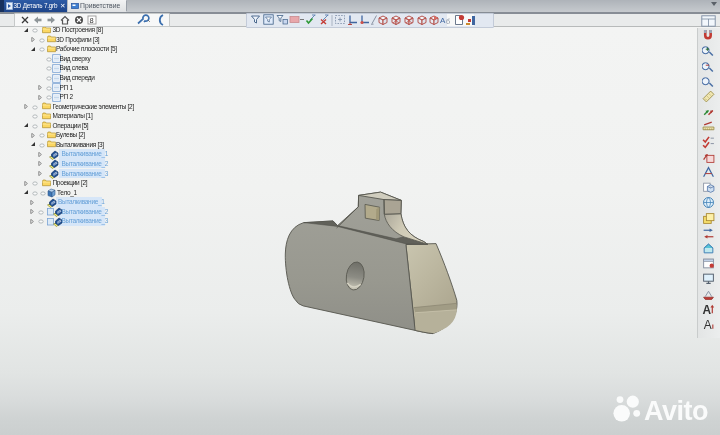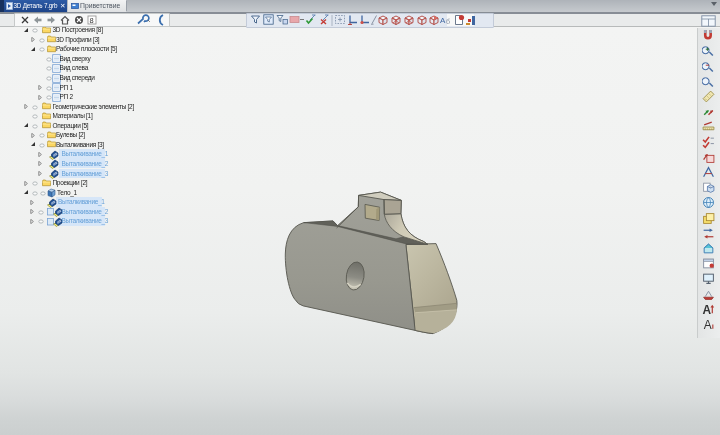--- a/index.html
+++ b/index.html
@@ -580,20 +580,31 @@
         <path d="M9.5,9.5 v-6" stroke="#b03a33" stroke-width="1.1"></path>
         <path d="M9.5,1.5 l-1.7,2.6 h3.4 Z" fill="#b03a33"></path>
       </svg>
     </span>
     <span class="ic" style="left:702px;top:318.0px">
       <svg width="13" height="13" viewBox="0 0 12 12">
         <text x="1.5" y="10.5" font-family="Liberation Sans" font-size="11" fill="#333">A</text>
         <path d="M10,10 v-4" stroke="#b03a33" stroke-width="1"></path>
       </svg>
     </span>
+  <div style="position:absolute;left:608px;top:392px;width:104px;height:34px">
+      <svg width="104" height="34" viewBox="0 0 104 34">
+        <g fill="#fafbfb">
+          <circle cx="13.7" cy="21.3" r="8.3"></circle>
+          <circle cx="24.8" cy="9.7" r="6.1"></circle>
+          <circle cx="12" cy="7.6" r="3.4"></circle>
+          <circle cx="28.7" cy="21.3" r="3.4"></circle>
+          <text x="36" y="28" font-family="Liberation Sans" font-size="27" font-weight="bold" letter-spacing="-0.5">Avito</text>
+        </g>
+      </svg>
+    </div>
   <div class="tabbar">
       <div class="edge"></div>
     <div class="tab1">
         <svg style="position:absolute;left:2px;top:2px" width="7" height="8" viewBox="0 0 7 8">
           <rect x="0.5" y="0.5" width="6" height="7" fill="#e8f0fa" stroke="#9ab4d8" stroke-width="0.8"></rect>
           <path d="M2,2 l3,2 -3,2 Z" fill="#2d5ba6"></path>
         </svg>
         <span class="txt">3D Деталь 7.grb</span>
         <span class="x">✕</span>
       </div>

